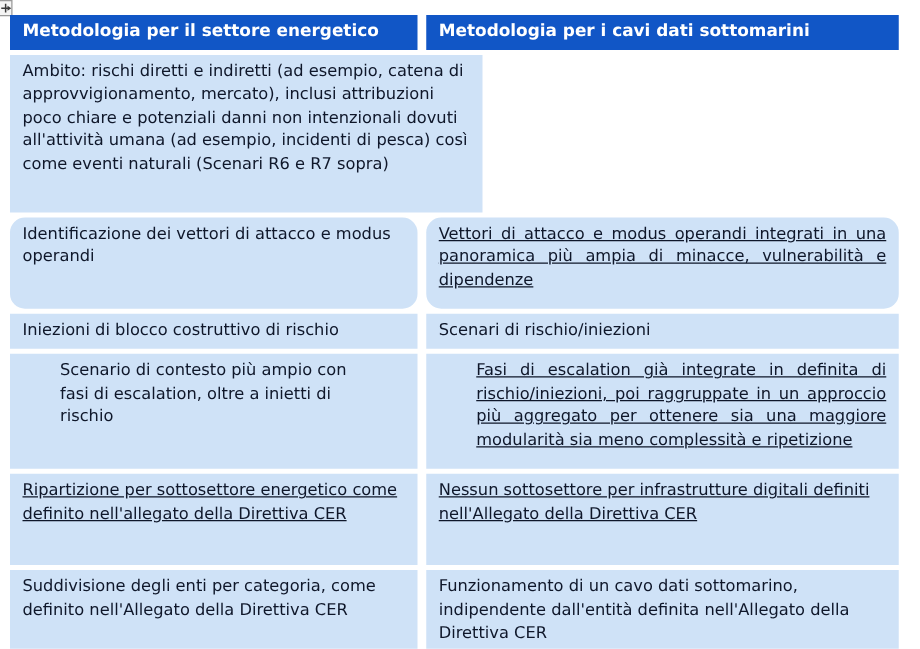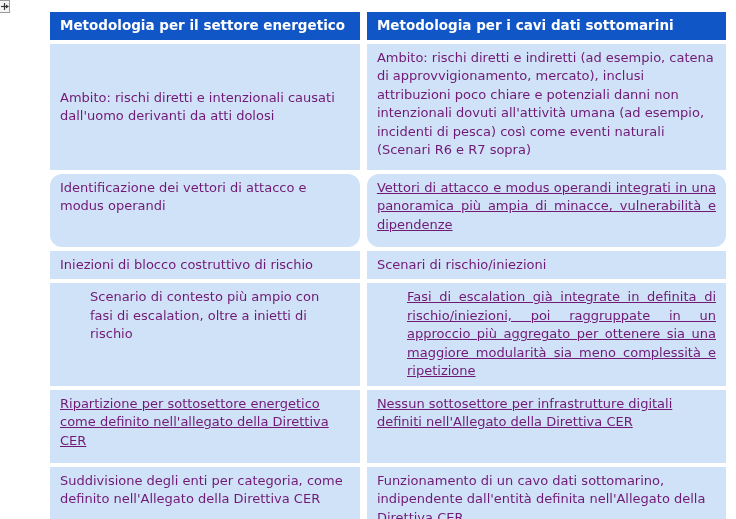--- a/index.html
+++ b/index.html
@@ -36,26 +36,26 @@
     flex-direction: column;
     gap: 4px;
   }
   .row {
     display: flex;
     gap: 7px;
   }
   .cell {
     box-sizing: border-box;
     background: #cfe2f7;
-    color: #701a75;
+    color: #0f172a;
     font-size: 13px;
     line-height: 1.42;
     padding: 5px 10px;
   }
-  .cell.left  { width: 326px; margin-left: 42px; }
+  .cell.left  { width: 326px; }
   .cell.right { width: 378px; }
   .head {
     background: #1156c6;
     color: #ffffff;
     font-weight: bold;
     font-size: 13.5px;
     min-height: 28px;
     display: flex;
     align-items: center;
     padding-top: 2px;
@@ -86,21 +86,20 @@
 </div>
 
 <div class="tbl">
 
   <div class="row">
     <div class="cell left head">Metodologia per il settore energetico</div>
     <div class="cell right head">Metodologia per i cavi dati sottomarini</div>
   </div>
 
   <div class="row r1">
-    <div class="cell left vcenter">Ambito: rischi diretti e intenzionali causati dall'uomo derivanti da atti dolosi</div>
     <div class="cell right">Ambito: rischi diretti e indiretti (ad esempio, catena di approvvigionamento, mercato), inclusi attribuzioni poco chiare e potenziali danni non intenzionali dovuti all'attività umana (ad esempio, incidenti di pesca) così come eventi naturali (Scenari R6 e R7 sopra)</div>
   </div>
 
   <div class="row r2">
     <div class="cell left">Identificazione dei vettori di attacco e modus operandi</div>
     <div class="cell right justify">Vettori di attacco e modus operandi integrati in una panoramica più ampia di minacce, vulnerabilità e dipendenze</div>
   </div>
 
   <div class="row r3">
     <div class="cell left">Iniezioni di blocco costruttivo di rischio</div>

